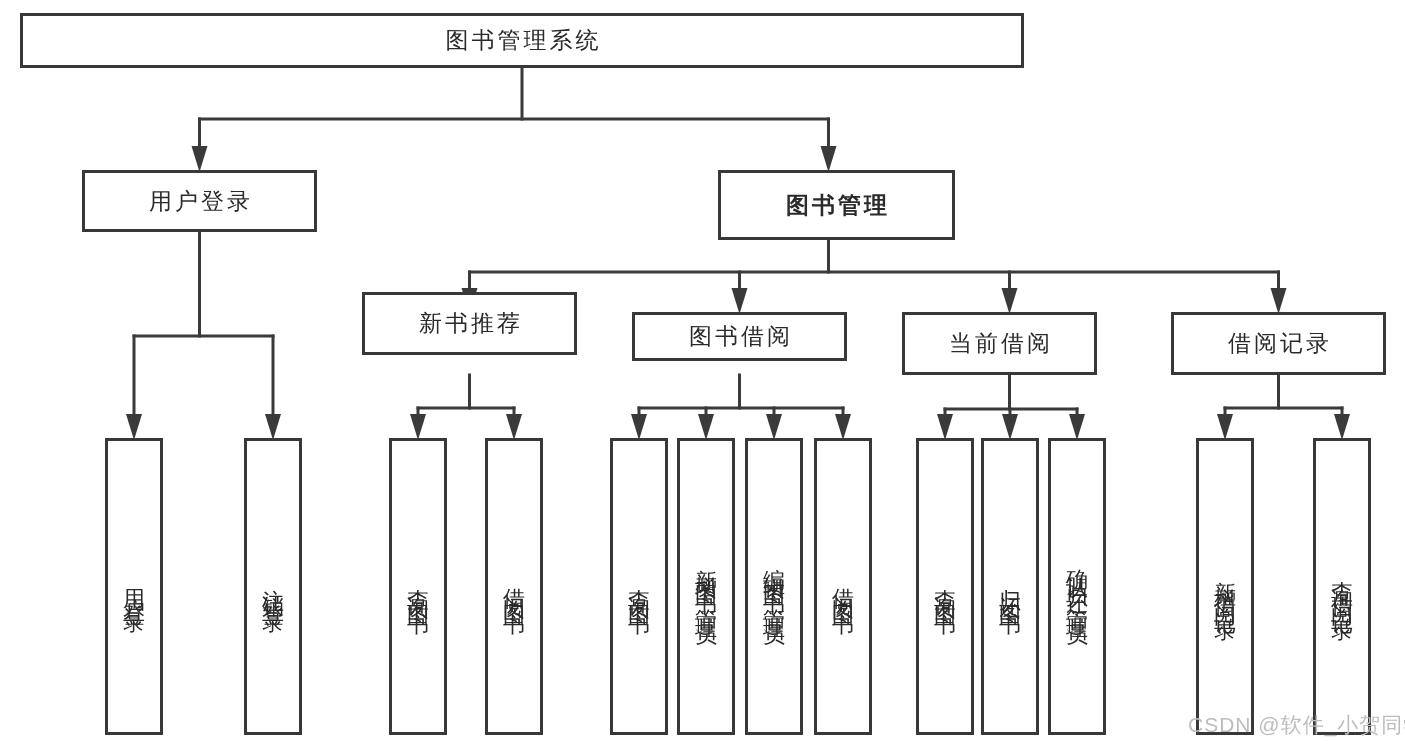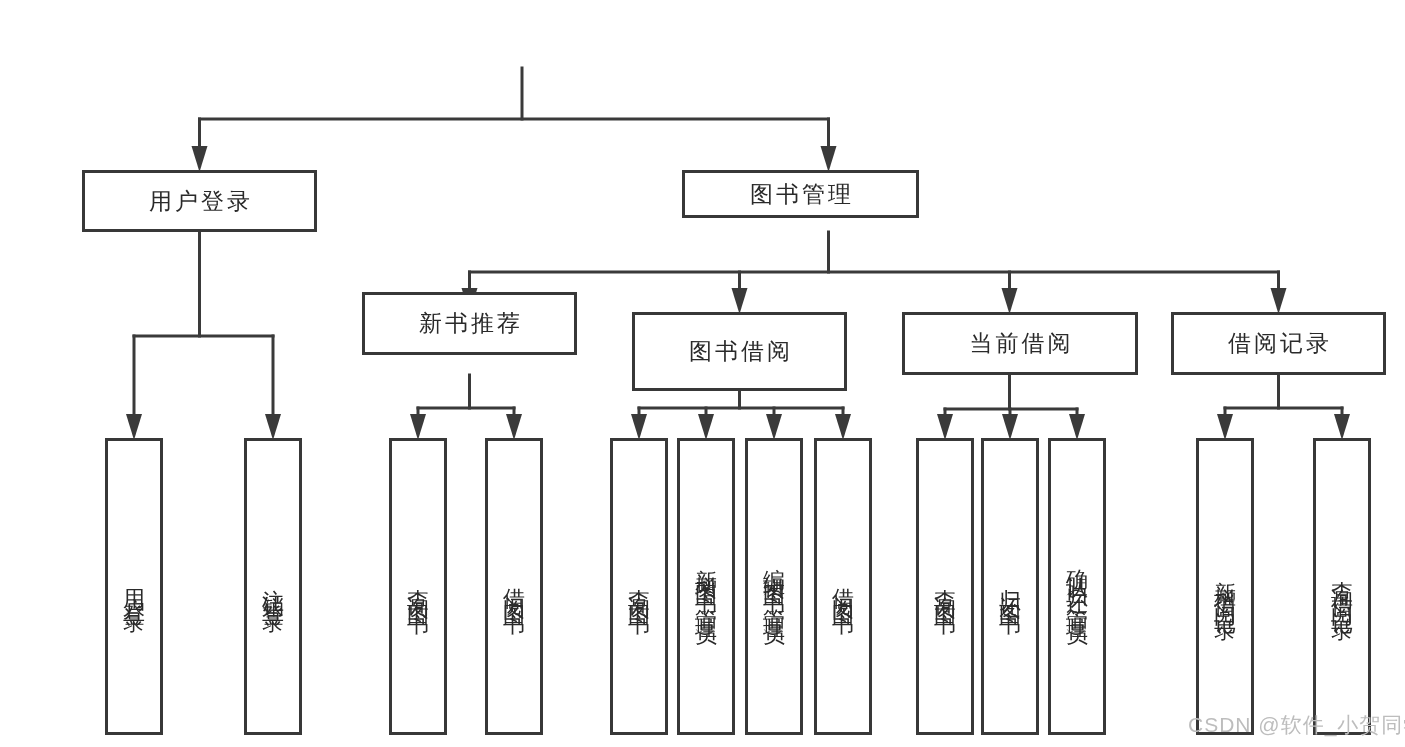--- a/index.html
+++ b/index.html
@@ -99,33 +99,36 @@
       <line x1="1077" y1="409" x2="1077" y2="420" stroke="#3a3a3a" stroke-width="3" stroke-linecap="square"></line>
       <polygon points="1069,414 1085,414 1077,440" fill="#3a3a3a"></polygon>
       <line x1="1278.5" y1="375" x2="1278.5" y2="408" stroke="#3a3a3a" stroke-width="3" stroke-linecap="square"></line>
       <line x1="1225" y1="408" x2="1342" y2="408" stroke="#3a3a3a" stroke-width="3" stroke-linecap="square"></line>
       <line x1="1225" y1="408" x2="1225" y2="420" stroke="#3a3a3a" stroke-width="3" stroke-linecap="square"></line>
       <polygon points="1217,414 1233,414 1225,440" fill="#3a3a3a"></polygon>
       <line x1="1342" y1="408" x2="1342" y2="420" stroke="#3a3a3a" stroke-width="3" stroke-linecap="square"></line>
       <polygon points="1334,414 1350,414 1342,440" fill="#3a3a3a"></polygon>
     </svg>
 
+  <div class="node" style="left: 20px; top: 13px; width: 1004px; height: 55px;">
+      <span>图书管理系统</span>
+    </div>
     <div class="node" style="left: 82px; top: 170px; width: 235px; height: 62px;">
       <span>用户登录</span>
     </div>
-    <div class="node" style="left: 682px; top: 170px; width: 237px; height: 48px;">
+    <div class="node" style="left: 718px; top: 170px; width: 237px; height: 70px; font-weight: bold;">
       <span>图书管理</span>
     </div>
     <div class="node" style="left: 362px; top: 292px; width: 215px; height: 63px;">
       <span>新书推荐</span>
     </div>
-    <div class="node" style="left: 632px; top: 312px; width: 215px; height: 79px;">
+    <div class="node" style="left: 632px; top: 312px; width: 215px; height: 49px;">
       <span>图书借阅</span>
     </div>
-    <div class="node" style="left: 902px; top: 312px; width: 236px; height: 63px;">
+    <div class="node" style="left: 902px; top: 312px; width: 195px; height: 63px;">
       <span>当前借阅</span>
     </div>
     <div class="node" style="left: 1171px; top: 312px; width: 215px; height: 63px;">
       <span>借阅记录</span>
     </div>
     <div class="node v" style="left: 105px; top: 438px; width: 58px; height: 297px;">
       <span>用户登录</span>
     </div>
     <div class="node v" style="left: 244px; top: 438px; width: 58px; height: 297px;">
       <span>注销登录</span>

